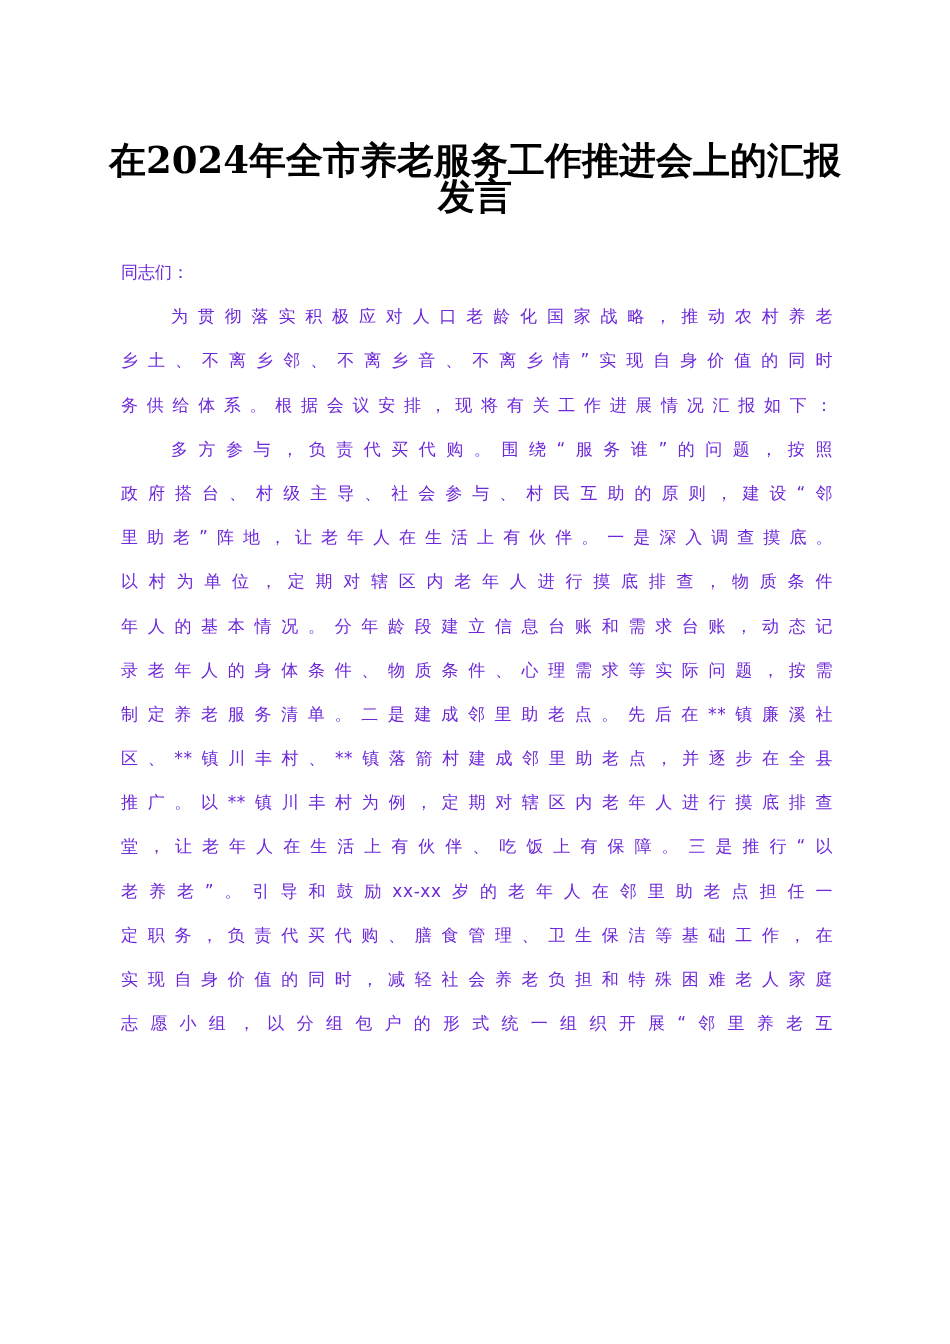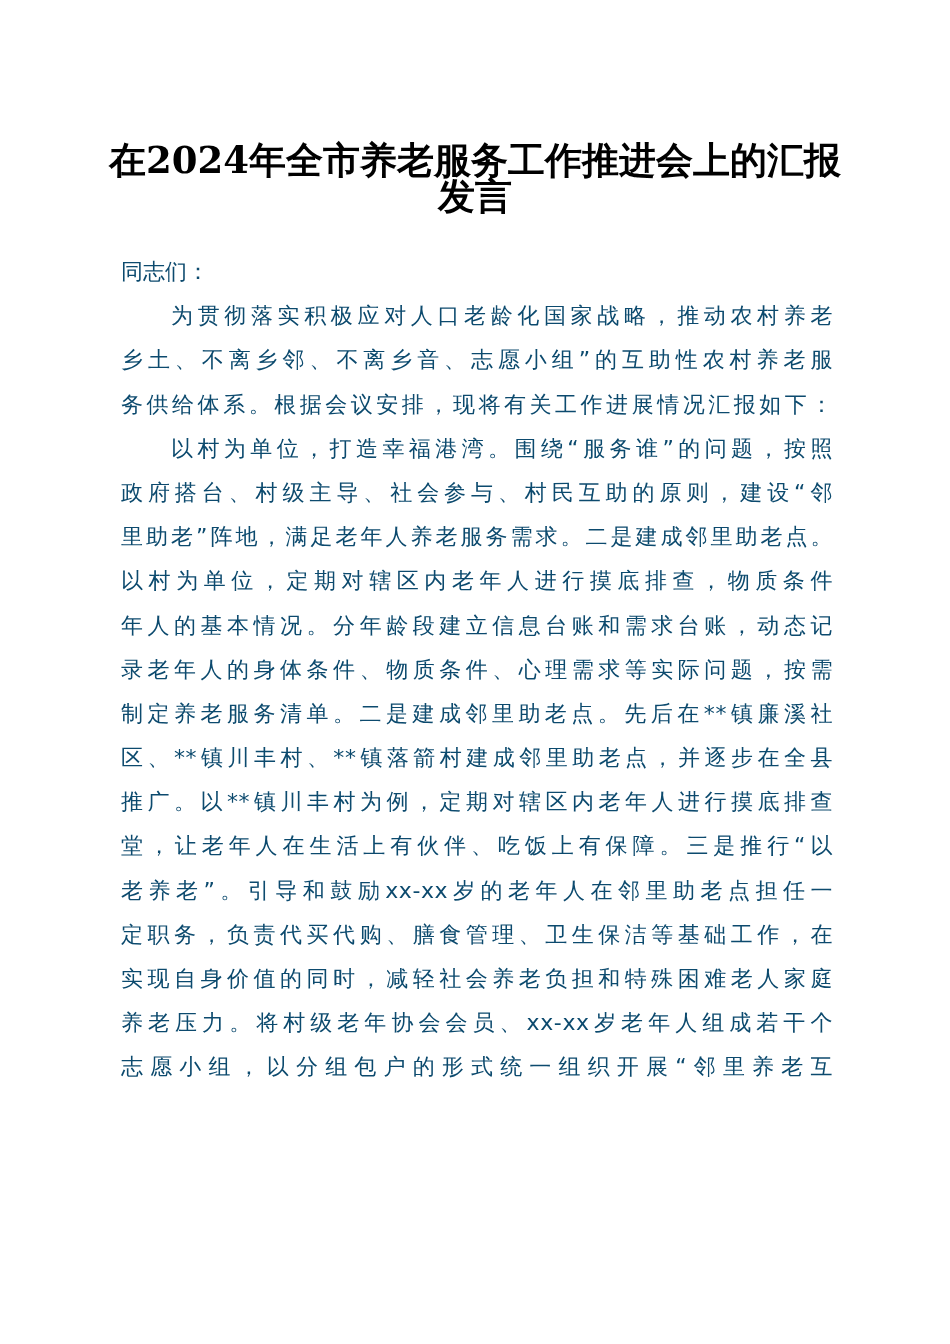--- a/index.html
+++ b/index.html
@@ -34,22 +34,22 @@
     letter-spacing: 0px;
   }
   .title.l1 { top: 136px; }
   .title.l2 { top: 172px; }
   .body-text {
     position: absolute;
     left: 121px;
     top: 250px;
     width: 712px;
     font-family: "DejaVu Sans", "Liberation Sans", sans-serif;
-    font-size: 22px;
-    color: #0c4a6e;
+    font-size: 17px;
+    color: #6d28d9;
   }
   .line {
     height: 44.2px;
     line-height: 44.2px;
     white-space: nowrap;
     text-align: justify;
     text-align-last: justify;
     letter-spacing: 0.6px;
   }
   .line.indent {
@@ -67,36 +67,35 @@
 <div class="page">
 
   <div class="title l1">在2024年全市养老服务工作推进会上的汇报</div>
   <div class="title l2">发言</div>
 
   <div class="body-text">
     <div class="salutation">同志们：</div>
 
     <div>
       <div class="line indent">为贯彻落实积极应对人口老龄化国家战略，推动农村养老</div>
-      <div class="line">乡土、不离乡邻、不离乡音、志愿小组”的互助性农村养老服</div>
+      <div class="line">乡土、不离乡邻、不离乡音、不离乡情”实现自身价值的同时</div>
       <div class="line">务供给体系。根据会议安排，现将有关工作进展情况汇报如下：</div>
     </div>
 
     <div>
-      <div class="line indent">以村为单位，打造幸福港湾。围绕“服务谁”的问题，按照</div>
+      <div class="line indent">多方参与，负责代买代购。围绕“服务谁”的问题，按照</div>
       <div class="line">政府搭台、村级主导、社会参与、村民互助的原则，建设“邻</div>
-      <div class="line">里助老”阵地，满足老年人养老服务需求。二是建成邻里助老点。</div>
+      <div class="line">里助老”阵地，让老年人在生活上有伙伴。一是深入调查摸底。</div>
       <div class="line">以村为单位，定期对辖区内老年人进行摸底排查，物质条件</div>
       <div class="line">年人的基本情况。分年龄段建立信息台账和需求台账，动态记</div>
       <div class="line">录老年人的身体条件、物质条件、心理需求等实际问题，按需</div>
       <div class="line">制定养老服务清单。二是建成邻里助老点。先后在**镇廉溪社</div>
       <div class="line">区、**镇川丰村、**镇落箭村建成邻里助老点，并逐步在全县</div>
       <div class="line">推广。以**镇川丰村为例，定期对辖区内老年人进行摸底排查</div>
       <div class="line">堂，让老年人在生活上有伙伴、吃饭上有保障。三是推行“以</div>
       <div class="line">老养老”。引导和鼓励xx-xx岁的老年人在邻里助老点担任一</div>
       <div class="line">定职务，负责代买代购、膳食管理、卫生保洁等基础工作，在</div>
       <div class="line">实现自身价值的同时，减轻社会养老负担和特殊困难老人家庭</div>
-      <div class="line">养老压力。将村级老年协会会员、xx-xx岁老年人组成若干个</div>
       <div class="line">志愿小组，以分组包户的形式统一组织开展“邻里养老互</div>
     </div>
   </div>
 
 </div>
 
 </body></html>

